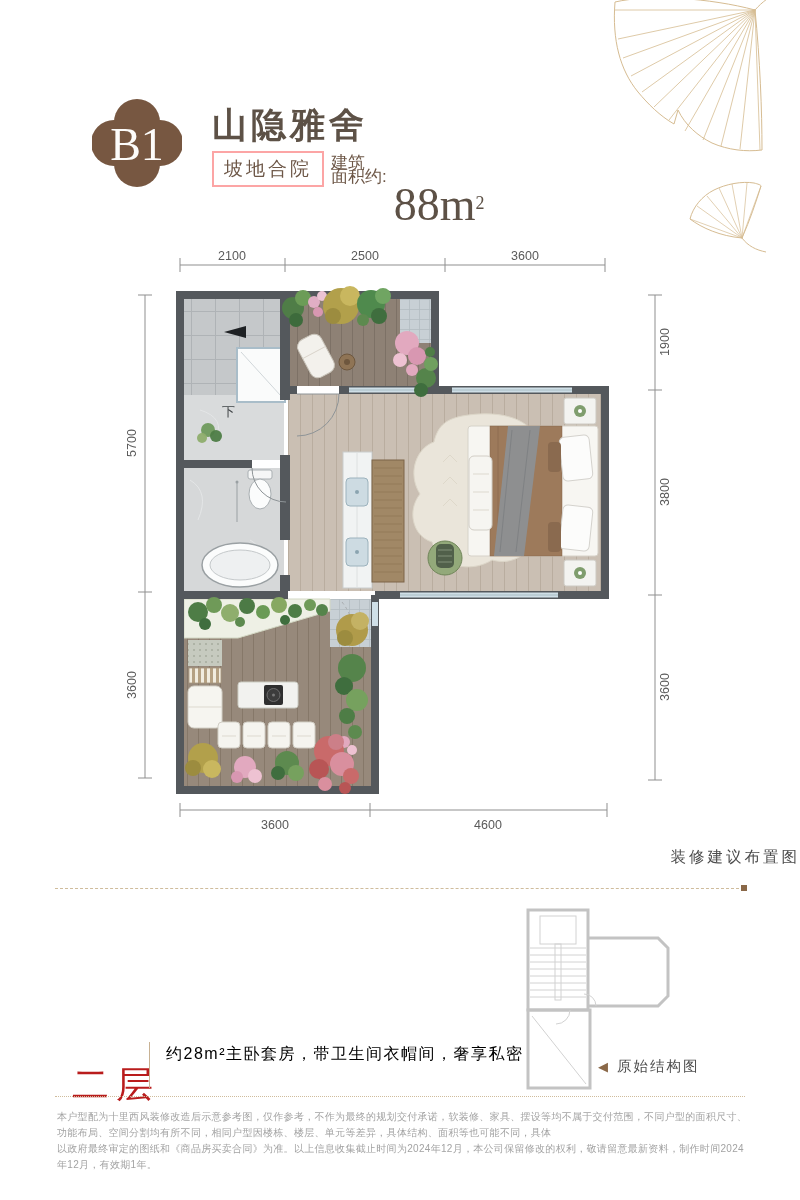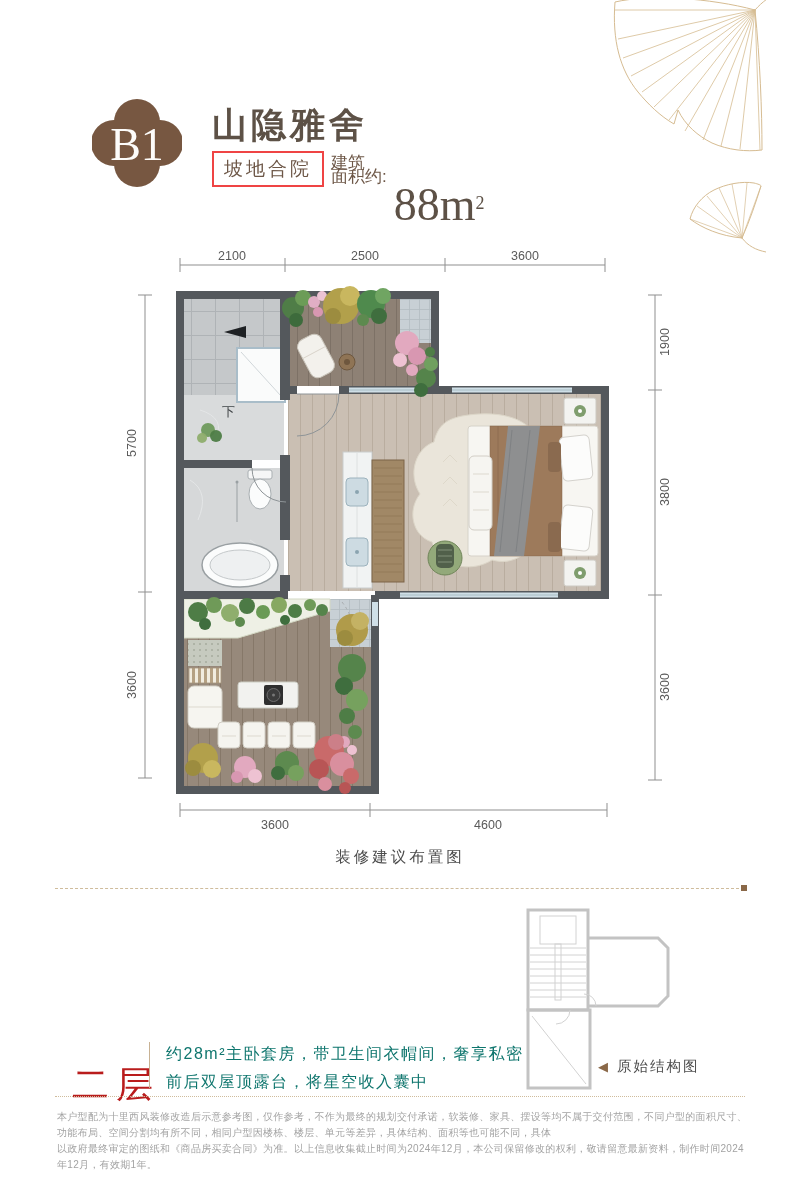--- a/index.html
+++ b/index.html
@@ -5,43 +5,43 @@
   html,body{margin:0;padding:0;background:#ffffff;}
   .page{position:relative;width:800px;height:1200px;background:#fff;overflow:hidden;
         font-family:"Liberation Sans","DejaVu Sans",sans-serif;}
   .abs{position:absolute;}
 
   
   .badge-svg{position:absolute;left:92px;top:98px;}
   .badge-label{font-family:"Liberation Serif","DejaVu Serif",serif;}
   .title{position:absolute;left:212px;top:102px;font-size:35px;font-weight:bold;
          color:#5d5146;letter-spacing:4px;font-family:Liberation Serif, serif;}
-  .tag{position:absolute;left:212px;top:151px;border:2px solid #ef4444;color:#6d5747;
+  .tag{position:absolute;left:212px;top:151px;border:2px solid #fca5a5;color:#6d5747;
        font-size:19px;letter-spacing:3px;padding:3px 10px;
        font-family:"Liberation Serif","DejaVu Serif",serif;}
   .area{position:absolute;left:331px;top:150px;display:flex;align-items:flex-start;}
   .area-label{font-size:17px;line-height:14px;color:#6d5747;margin-top:6px;}
   .area-value{font-size:46px;line-height:40px;color:#5d5146;margin-left:7px;
               font-family:"Liberation Serif","DejaVu Serif",serif;margin-top:35px;}
   .area-sup{font-size:18px;vertical-align:top;position:relative;top:-2px;}
 
   
-  .plan-caption{position:absolute;left:0;top:847px;width:800px;text-align:center;
+  .plan-caption{position:absolute;left:0;top:847px;width:800px;text-align:right;
                 font-size:15.5px;color:#4c4c4c;letter-spacing:3px;}
   .sep1{position:absolute;left:55px;top:888px;width:684px;border-top:1px dashed #cfbc9c;}
   .sep1-square{position:absolute;left:741px;top:885px;width:6px;height:6px;background:#8a6848;}
   .sep2{position:absolute;left:55px;top:1096px;width:690px;border-top:1px dotted #cfbc9c;}
   .structure-label{position:absolute;left:598px;top:1057px;display:flex;align-items:center;
                    font-size:14.5px;color:#4f4f4f;letter-spacing:2px;}
   .pointer{color:#8a6848;font-size:13px;margin-right:7px;}
   .floor-label{position:absolute;left:72px;top:1036px;font-size:37px;color:#b91c1c;
                letter-spacing:7px;font-family:"Liberation Serif","DejaVu Serif",serif;margin-top:24px;}
   .floor-divider{position:absolute;left:149px;top:1042px;width:1px;height:46px;background:#c8b294;}
   .floor-desc{position:absolute;left:166px;top:1040px;font-size:16px;line-height:28px;
-              color:#0f766e;letter-spacing:1.5px;}
+              color:#000000;letter-spacing:1.5px;}
   .disclaimer{position:absolute;left:57px;top:1109px;width:692px;font-size:10px;
               line-height:16px;color:#a3a3a3;letter-spacing:.3px;}
   svg text{font-family:"Liberation Sans","DejaVu Sans",sans-serif;}
 </style>
 </head>
 <body>
 
 <div class="page">
 
   <svg class="abs" style="left:590px;top:0px;" width="210" height="256" viewBox="0 0 210 256">
@@ -359,21 +359,20 @@
   </svg>
   <div class="structure-label">
     <span class="pointer">◀</span>
     <span>原始结构图</span>
   </div>
 
   <div class="floor-label">二层</div>
   <div class="floor-divider"></div>
   <div class="floor-desc">
     <div>约28m²主卧套房，带卫生间衣帽间，奢享私密</div>
-    <div>前后双屋顶露台，将星空收入囊中</div>
   </div>
 
   <div class="sep2"></div>
   <div class="disclaimer">
     <div>本户型配为十里西风装修改造后示意参考图，仅作参考，不作为最终的规划交付承诺，软装修、家具、摆设等均不属于交付范围，不同户型的面积尺寸、功能布局、空间分割均有所不同，相同户型因楼栋、楼层、单元等差异，具体结构、面积等也可能不同，具体</div>
     <div>以政府最终审定的图纸和《商品房买卖合同》为准。以上信息收集截止时间为2024年12月，本公司保留修改的权利，敬请留意最新资料，制作时间2024年12月，有效期1年。</div>
   </div>
 
 </div>
 

